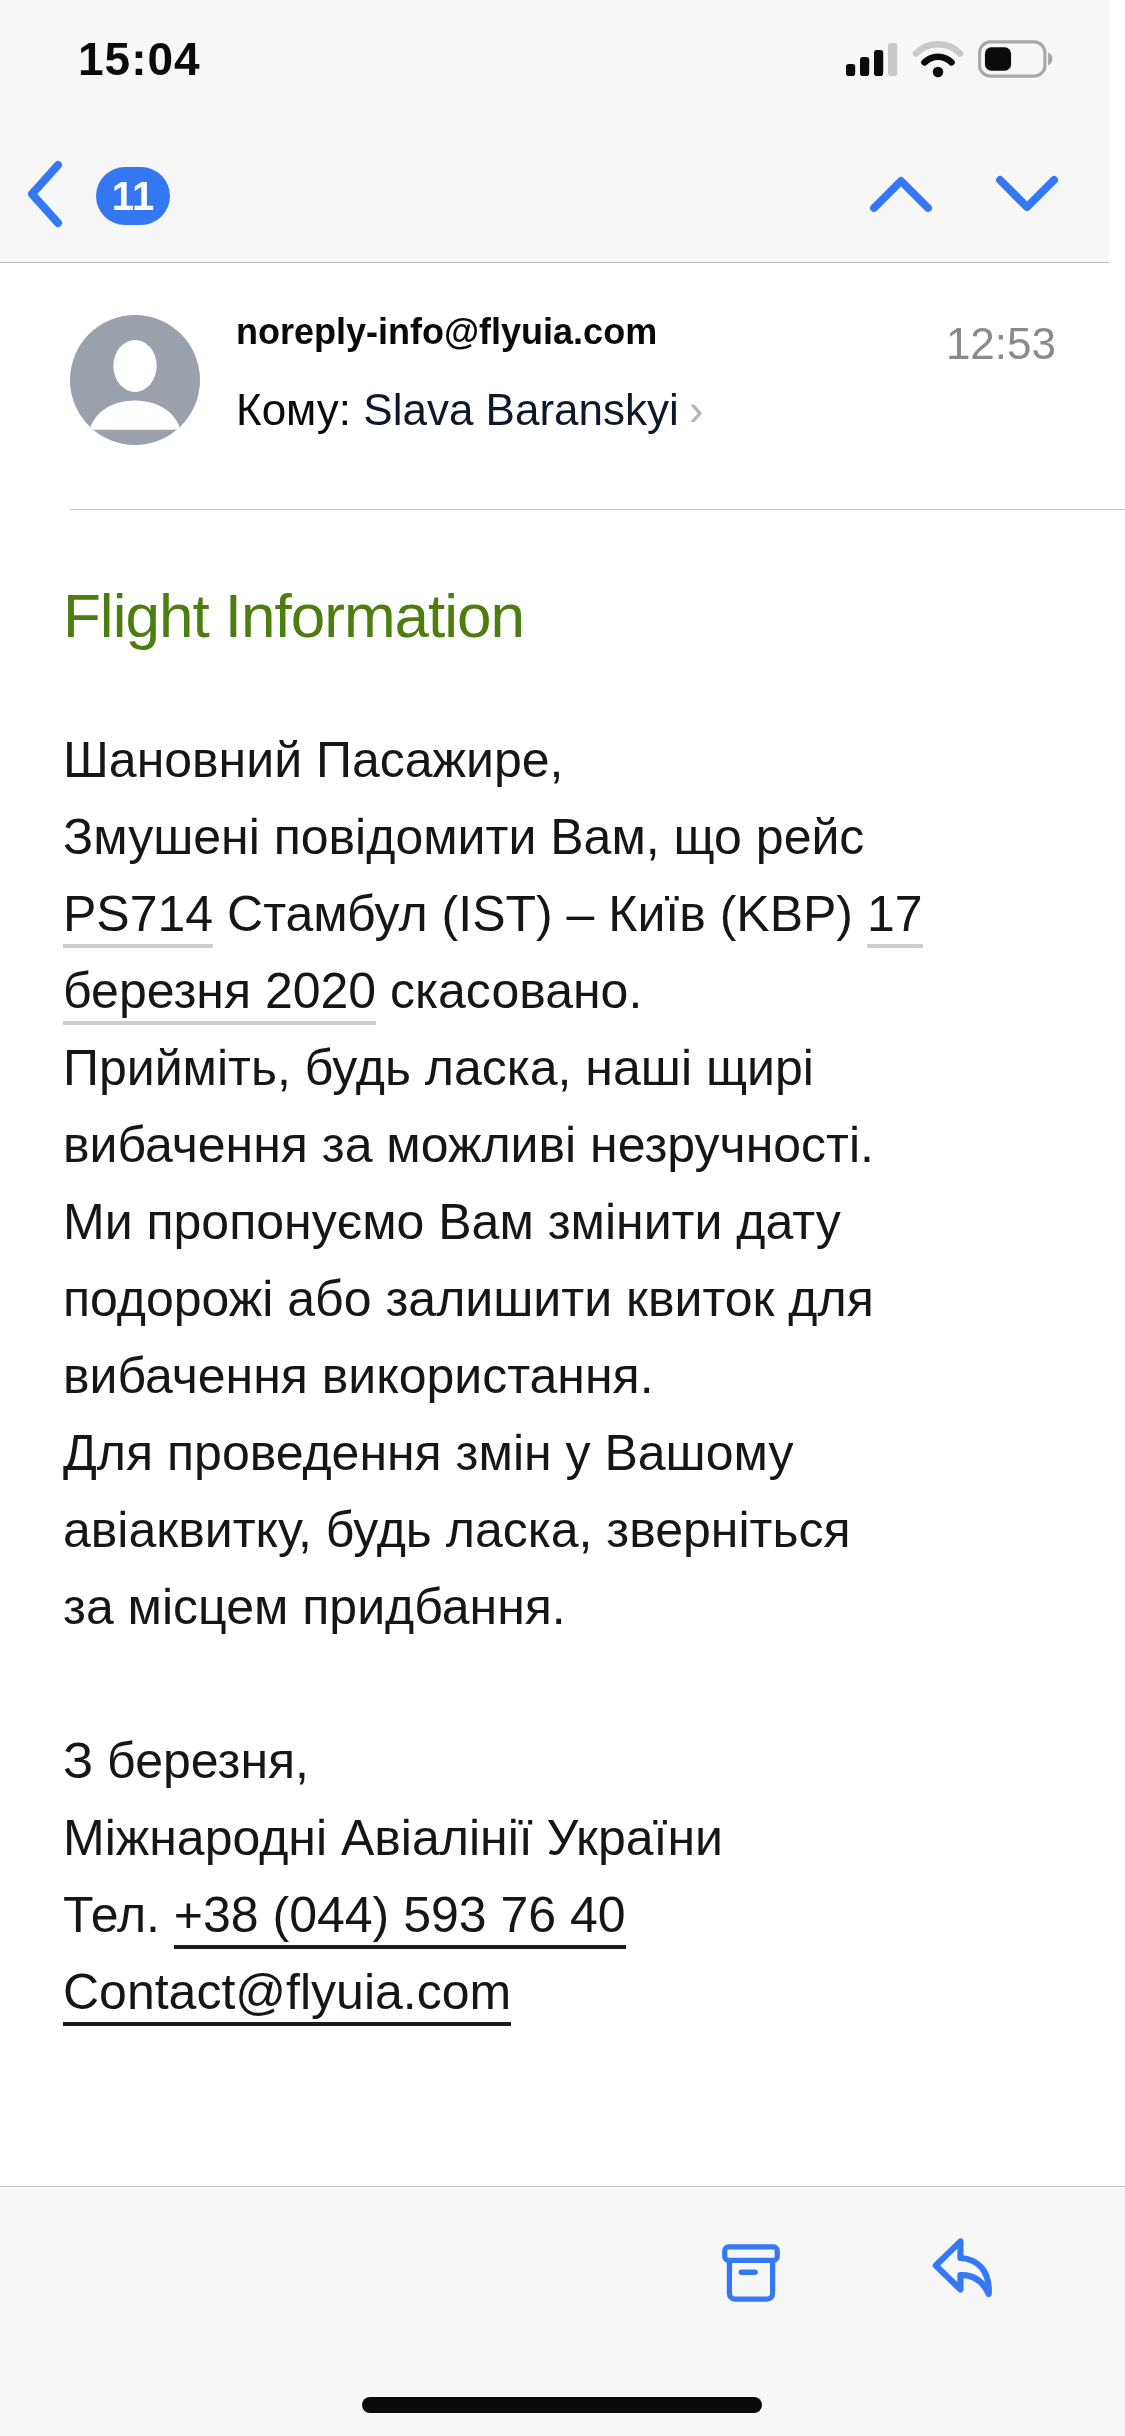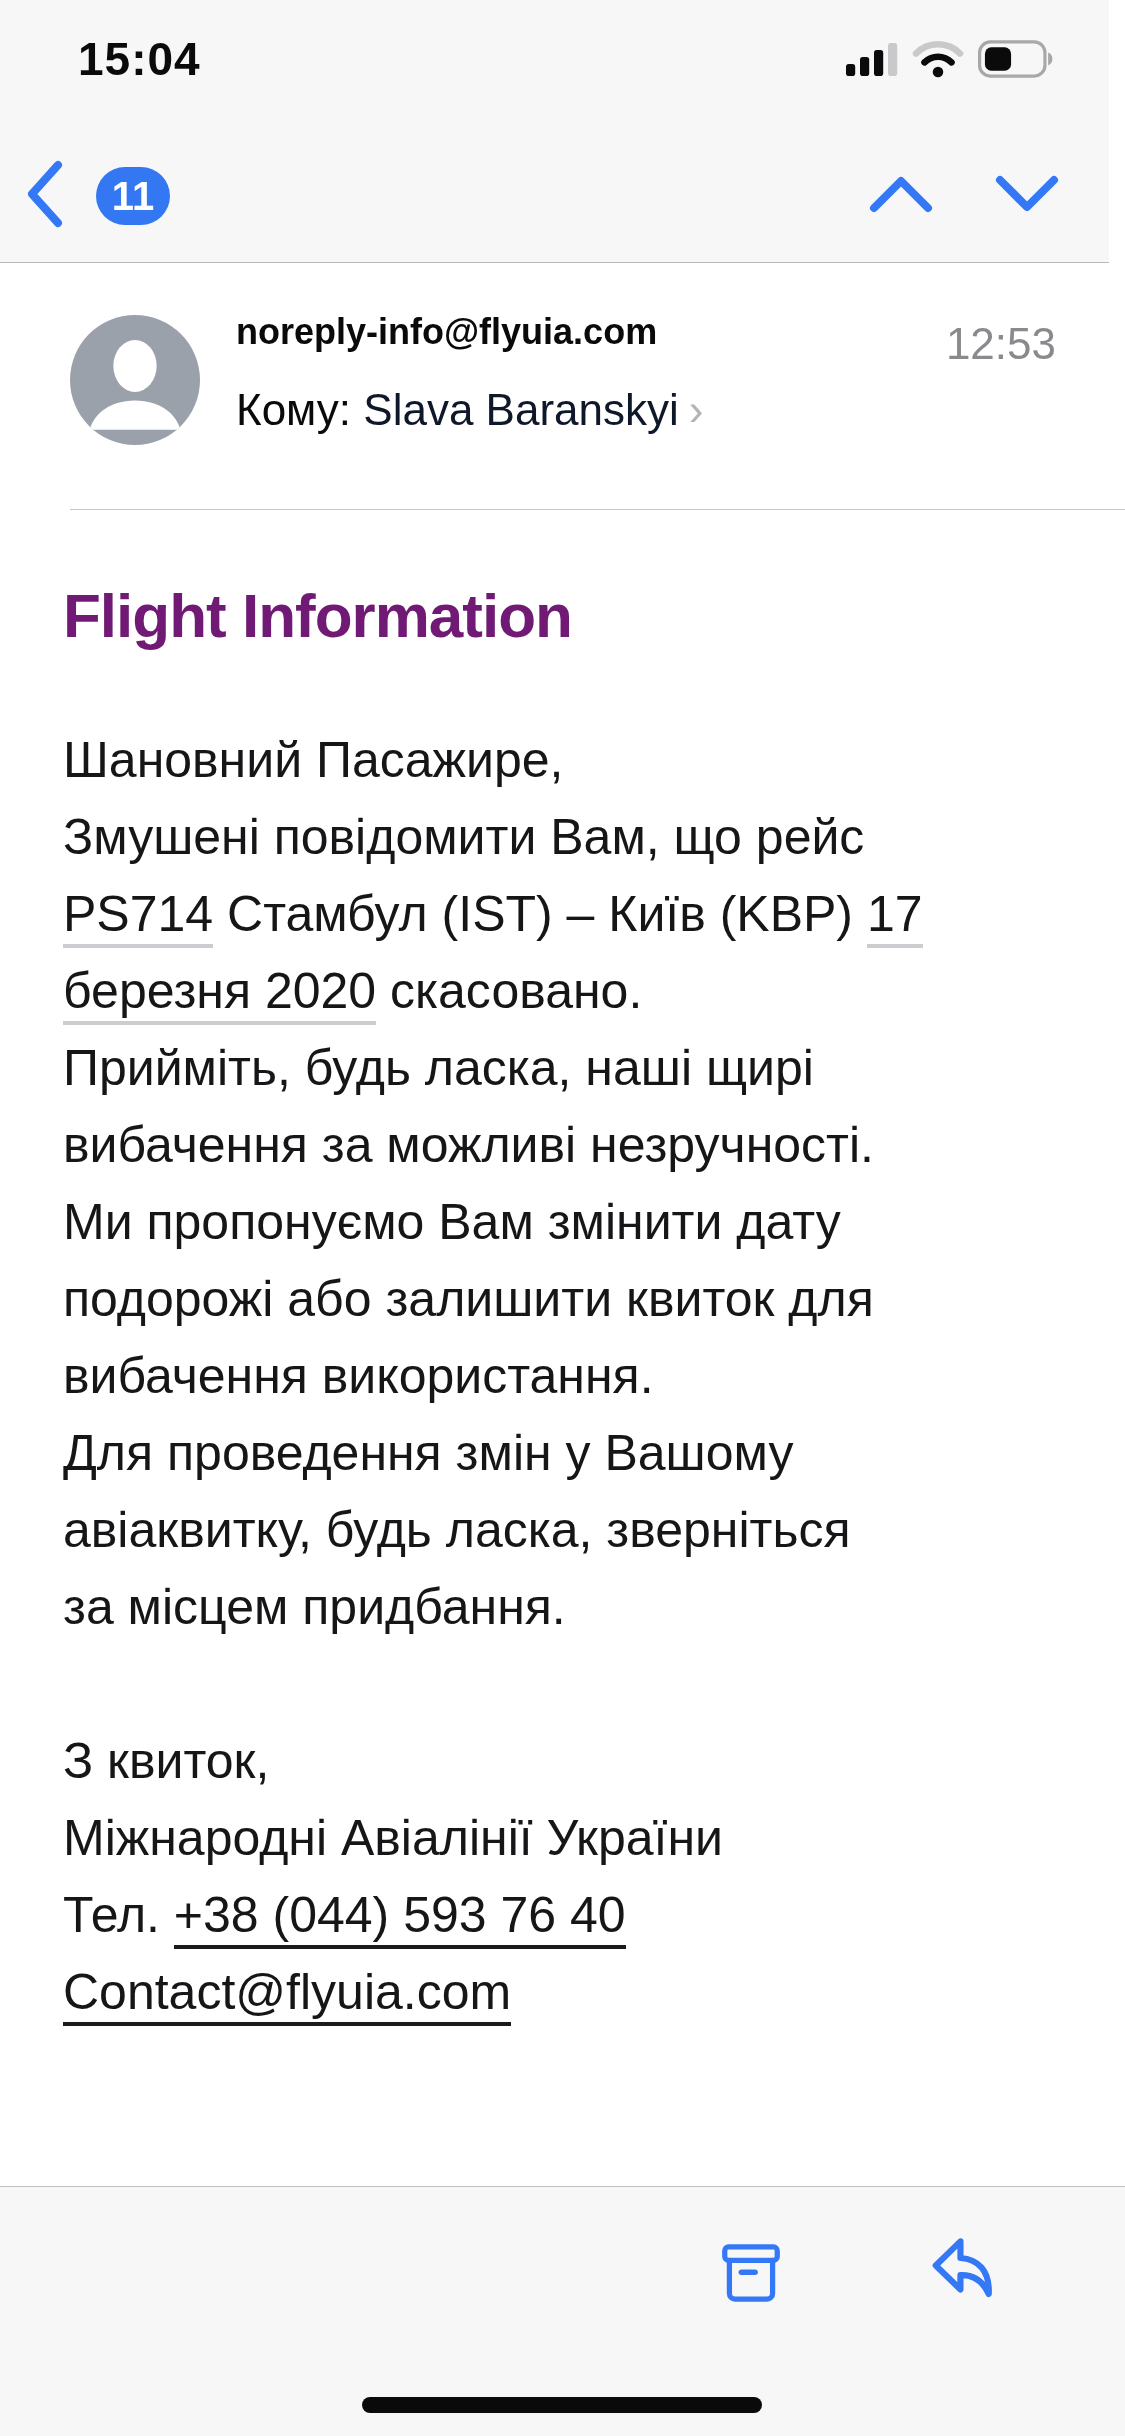--- a/index.html
+++ b/index.html
@@ -45,21 +45,21 @@
     max-width:660px;white-space:nowrap;
   }
   .msg-time{position:absolute;right:69px;top:56px;font-size:44px;color:#8a8a8e;}
   .to-row{position:absolute;left:236px;top:122px;font-size:44px;color:#0a0a0a;white-space:nowrap;cursor:pointer;}
   .to-name{color:#0f172a;}
   .to-chevron{color:#b4b4b8;font-size:44px;padding-left:10px;}
   .header-divider{position:absolute;left:70px;right:0;top:246px;border-top:1px solid #c8c8cc;}
   
   .mail-title{
     position:absolute;left:63px;top:538px;
-    font-size:62px;font-weight:700;color:#701a75;letter-spacing:-1px;
+    font-size:62px;font-weight:400;color:#4d7c0f;letter-spacing:-1px;
   }
   .body-lines{position:absolute;left:63px;top:722px;right:40px;}
   .body-line{
     height:77px;line-height:77px;
     font-size:50px;color:#161618;white-space:pre;
   }
   .seg-plain{}
   .seg-detector{border-bottom:4px solid #cdcdd1;padding-bottom:2px;cursor:pointer;}
   .seg-link{border-bottom:4px solid #1b1b1d;padding-bottom:2px;cursor:pointer;}
   
@@ -161,21 +161,21 @@
       <div class="body-line"><span class="seg-detector">березня 2020</span><span class="seg-plain"> скасовано.</span></div>
       <div class="body-line"><span class="seg-plain">Прийміть, будь ласка, наші щирі</span></div>
       <div class="body-line"><span class="seg-plain">вибачення за можливі незручності.</span></div>
       <div class="body-line"><span class="seg-plain">Ми пропонуємо Вам змінити дату</span></div>
       <div class="body-line"><span class="seg-plain">подорожі або залишити квиток для</span></div>
       <div class="body-line"><span class="seg-plain">вибачення використання.</span></div>
       <div class="body-line"><span class="seg-plain">Для проведення змін у Вашому</span></div>
       <div class="body-line"><span class="seg-plain">авіаквитку, будь ласка, зверніться</span></div>
       <div class="body-line"><span class="seg-plain">за місцем придбання.</span></div>
       <div class="body-line"></div>
-      <div class="body-line"><span class="seg-plain">З квиток,</span></div>
+      <div class="body-line"><span class="seg-plain">З березня,</span></div>
       <div class="body-line"><span class="seg-plain">Міжнародні Авіалінії України</span></div>
       <div class="body-line"><span class="seg-plain">Тел. </span><span class="seg-link">+38 (044) 593 76 40</span></div>
       <div class="body-line"><span class="seg-link">Contact@flyuia.com</span></div>
     </div>
 
   <div class="toolbar">
     <span class="toolbar-btn btn-archive">
       <svg width="70" height="70" viewBox="0 0 24 24">
         <rect x="3" y="3.4" width="18" height="4.6" rx="1.3" fill="none" stroke="#3478f6" stroke-width="1.8" stroke-linejoin="round"></rect>
         <path d="M4.6 8 V19.4 a1.9 1.9 0 0 0 1.9 1.9 H17.5 a1.9 1.9 0 0 0 1.9 -1.9 V8" fill="none" stroke="#3478f6" stroke-width="1.8" stroke-linecap="round"></path>

